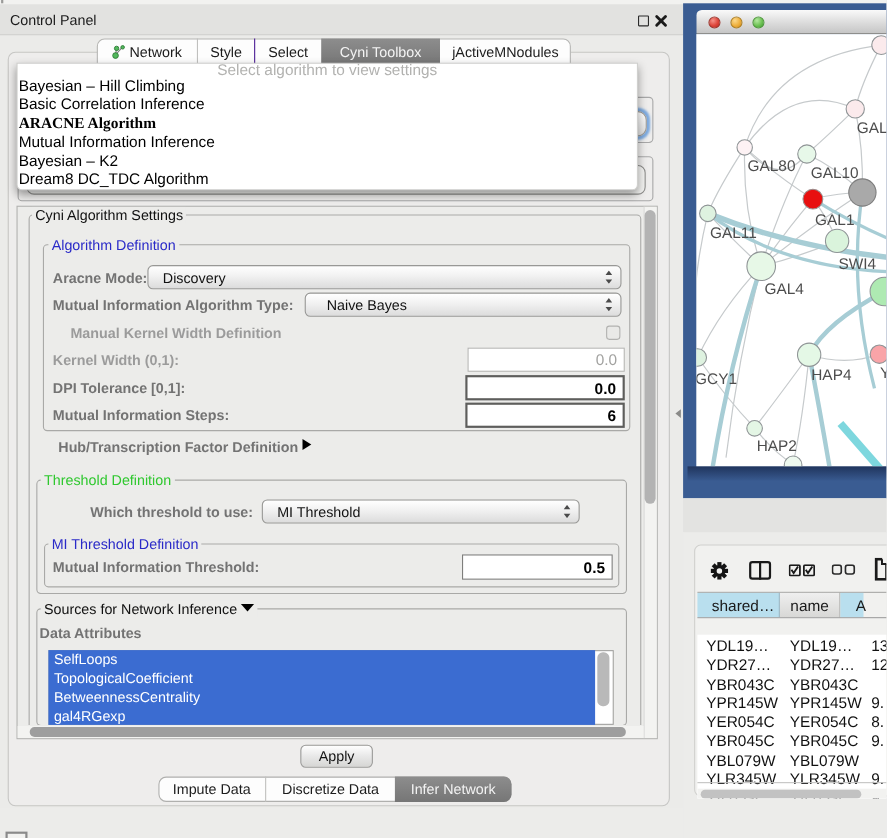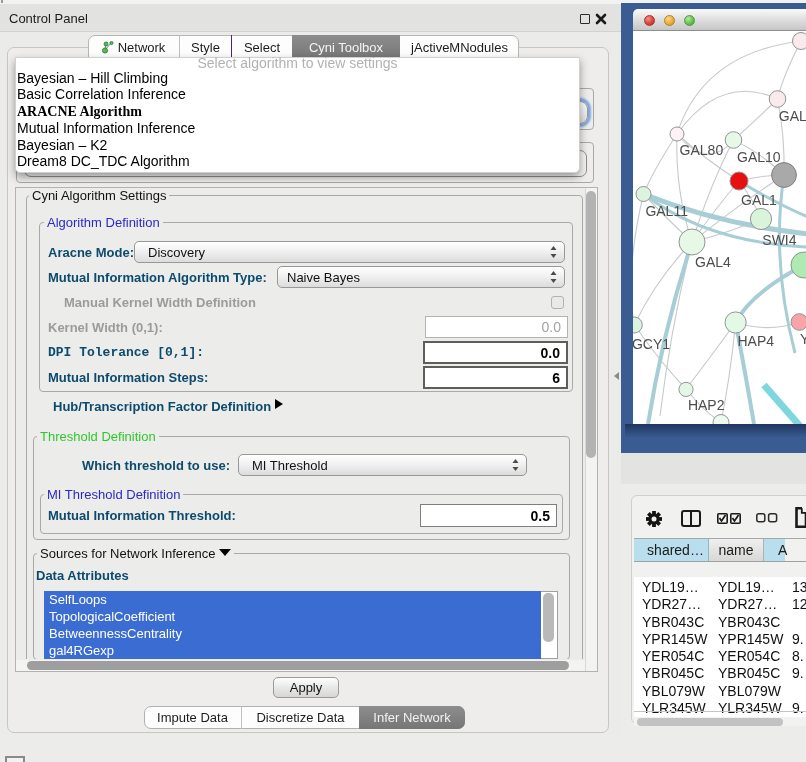--- a/index.html
+++ b/index.html
@@ -1,20 +1,20 @@
 <!DOCTYPE html>
 <html><head>
 <meta charset="utf-8">
 <style>
   * { margin:0; padding:0; box-sizing:border-box; }
   html,body { width:806px; height:762px; overflow:hidden; }
   body { font-family:"Liberation Sans", sans-serif; background:#ececea; position:relative; }
   .abs { position:absolute; }
   .b { font-weight:bold;font-family:Liberation Serif, serif; }
-  .lbl { font-size:13px; color:#0c4a6e; font-weight:bold; white-space:nowrap; }
+  .lbl { font-size:13px; color:#737373; font-weight:bold; white-space:nowrap; }
   .dis { color:#9b9b9b; }
   .gbox { position:absolute; border:1px solid #a9a9a7; border-radius:4px; }
   .gtitle { position:absolute; font-size:13px; background:#ececea; padding:0 3px; white-space:nowrap; }
   .combo { position:absolute; border:1px solid #989896; border-radius:5px;
            background:linear-gradient(#ffffff,#f1f1f1 45%,#dcdcdc); font-size:13px; color:#111;
            display:flex; align-items:center; }
   .combo .ar { position:absolute; right:7px; top:50%; transform:translateY(-50%); width:7px; height:12px; }
   .tfield { position:absolute; background:#fff; font-size:14px; text-align:right; padding-right:6px;
             display:flex; align-items:center; justify-content:flex-end; }
 </style>
@@ -69,34 +69,34 @@
 
   <div class="lbl" style="position:absolute;left:32px;top:57px;">Aracne Mode:</div>
   <div class="combo" style="left:118px;top:53px;width:431px;height:22px;padding-left:13px;">Discovery
     <svg class="ar" viewBox="0 0 7 12">
         <path d="M3.5 0 L6.5 4 L0.5 4 Z" fill="#4a4a4a"></path>
         <path d="M3.5 12 L6.5 8 L0.5 8 Z" fill="#4a4a4a"></path>
       </svg>
   </div>
 
   <div class="lbl" style="position:absolute;left:32px;top:82px;">Mutual Information Algorithm Type:</div>
-  <div class="combo" style="left:261px;top:78px;width:288px;height:22px;padding-left:9px;">Naive Bayes
+  <div class="combo" style="left:261px;top:78px;width:288px;height:22px;padding-left:19px;">Naive Bayes
     <svg class="ar" viewBox="0 0 7 12">
         <path d="M3.5 0 L6.5 4 L0.5 4 Z" fill="#4a4a4a"></path>
         <path d="M3.5 12 L6.5 8 L0.5 8 Z" fill="#4a4a4a"></path>
       </svg>
   </div>
 
   <div class="lbl dis" style="position:absolute;left:32px;top:107px;margin-left:16px;">Manual Kernel Width Definition</div>
   <div class="abs" style="left:535px;top:108px;width:13px;height:13px;border:1px solid #b2b2b0;border-radius:3px;background:#e9e9e7;"></div>
 
   <div class="lbl dis" style="position:absolute;left:32px;top:132px;">Kernel Width (0,1):</div>
   <div class="tfield" style="left:409px;top:128px;width:143px;height:22px;border:1px solid #b4b4b2;color:#a2a2a0;">0.0</div>
 
-  <div class="lbl" style="position:absolute;left:32px;top:157px;font-family:Liberation Mono, monospace;">DPI Tolerance [0,1]:</div>
+  <div class="lbl" style="position:absolute;left:32px;top:157px;">DPI Tolerance [0,1]:</div>
   <div class="tfield" style="left:407px;top:153px;width:145px;height:23px;border:2px solid #5e5e5c;color:#000;font-weight:bold;">0.0</div>
 
   <div class="lbl" style="position:absolute;left:32px;top:182px;">Mutual Information Steps:</div>
   <div class="tfield" style="left:407px;top:178px;width:145px;height:23px;border:2px solid #5e5e5c;color:#000;font-weight:bold;">6</div>
 
   <div class="lbl" style="position:absolute;left:37px;top:211px;">Hub/Transcription Factor Definition</div>
   <div class="abs" style="left:259px;top:211px;width:0;height:0;border-left:8px solid #000;border-top:5.5px solid transparent;border-bottom:5.5px solid transparent;"></div>
 
   <div class="gbox" style="left:17px;top:248px;width:537px;height:104px;"></div>
   <div class="gtitle" style="left:21px;top:241px;color:#2fc82f;">Threshold Definition</div>

